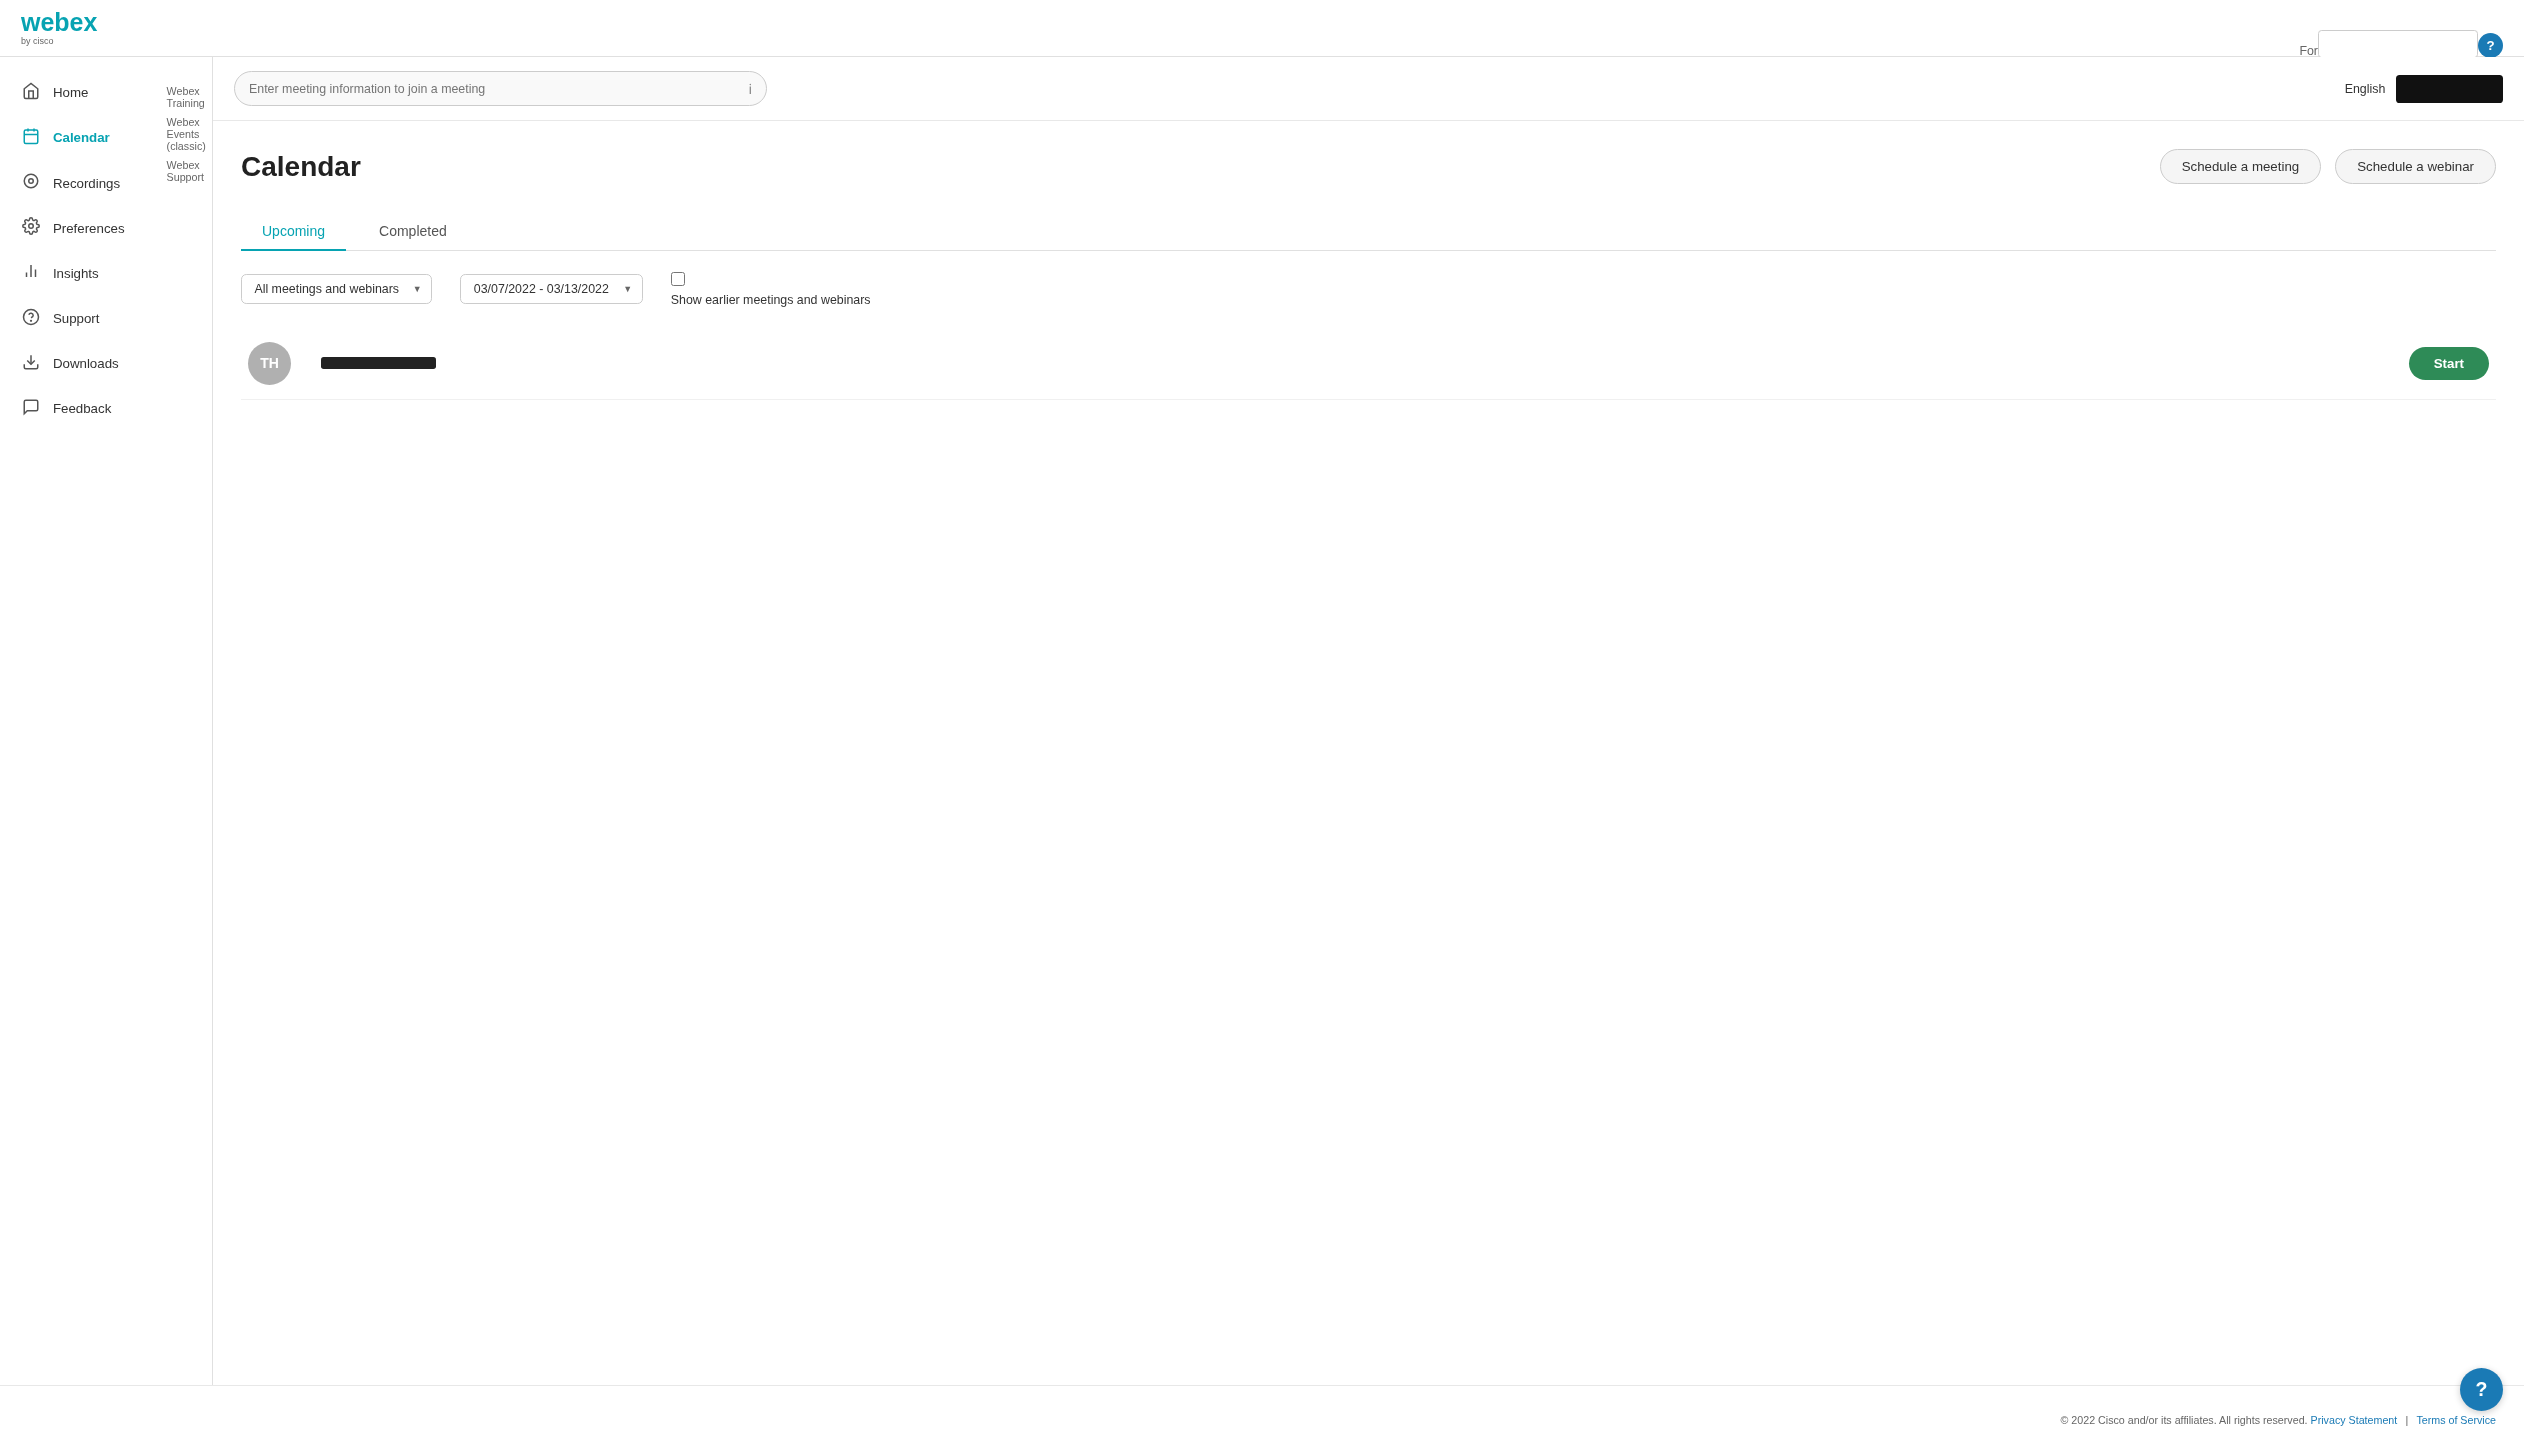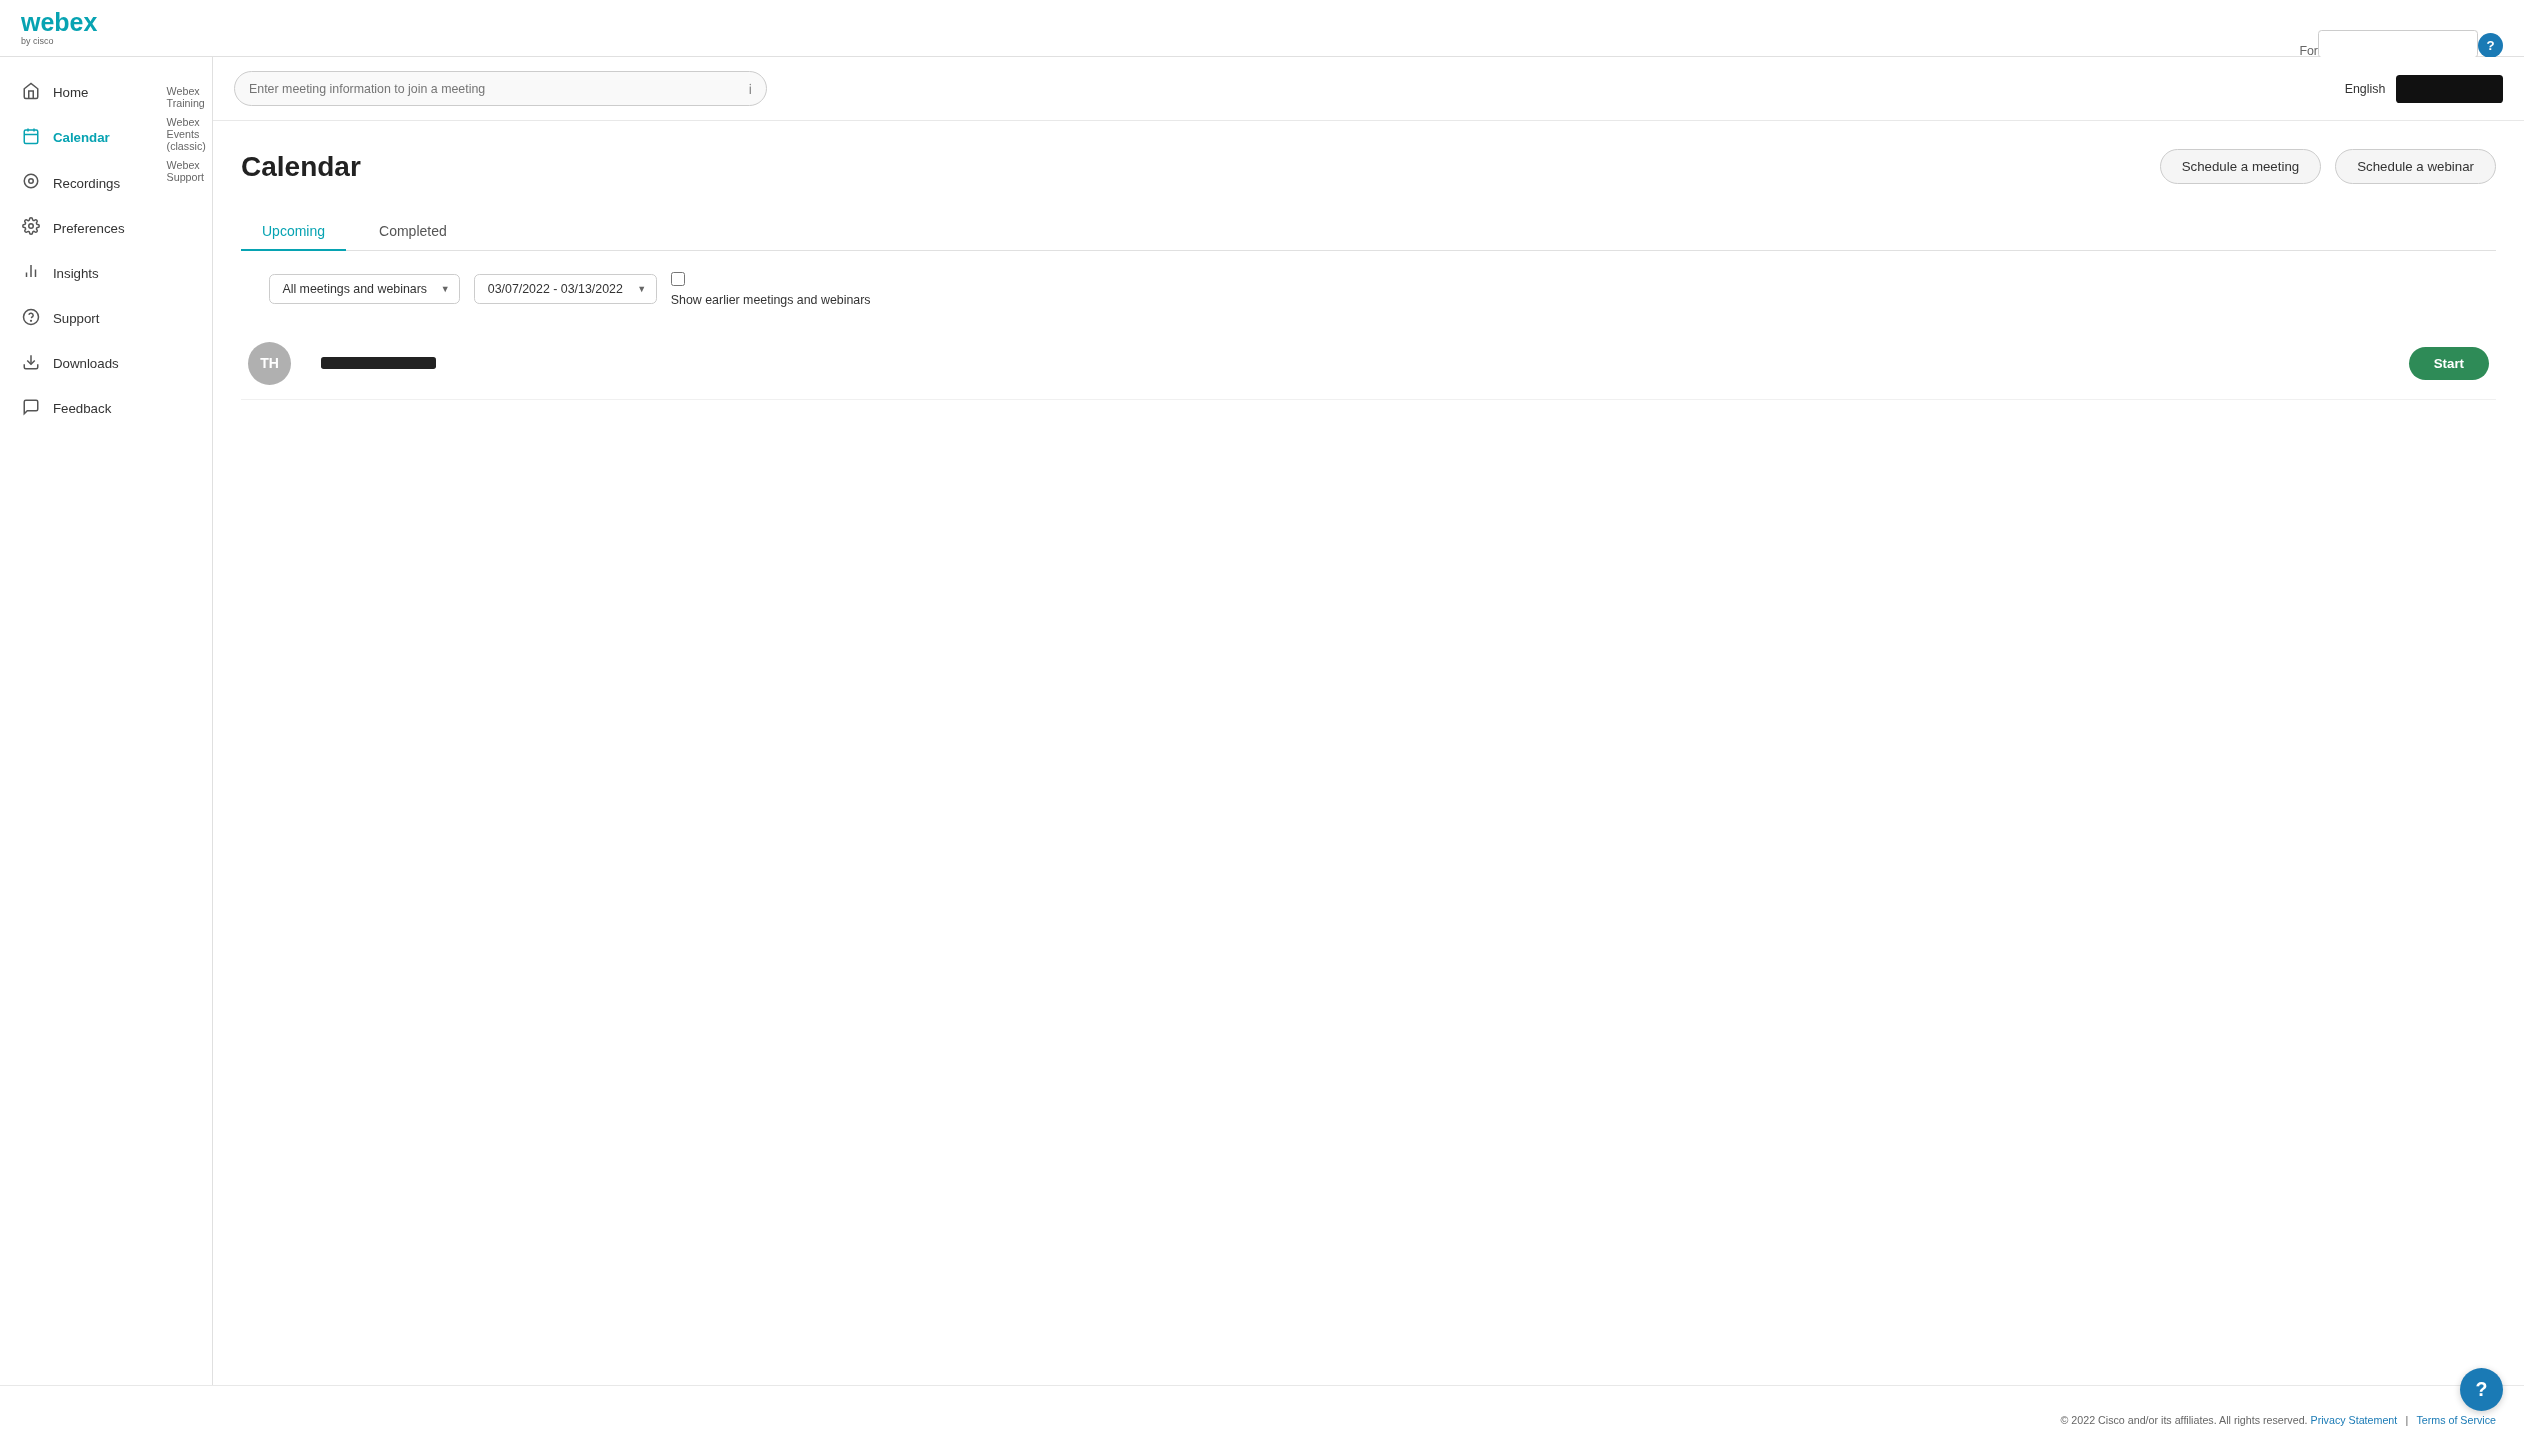--- a/index.html
+++ b/index.html
@@ -208,23 +208,22 @@
     .tab.active {
       color: #07a3b2;
       border-bottom: 2.7px solid #07a3b2;
       font-weight: 500;
     }
 
     
     .filters {
       display: flex;
       align-items: center;
-      gap: 14px;
+      gap: 28px;
       margin-bottom: 21px;
-      margin-left: 28px;
     }
     .filter-select {
       border: 1.3px solid #ccc;
       border-radius: 5.3px;
       padding: 7px 32px 7px 12.4px;
       font-size: 12.4px;
       color: #333;
       background: #fff;
       appearance: none;
       cursor: pointer;

